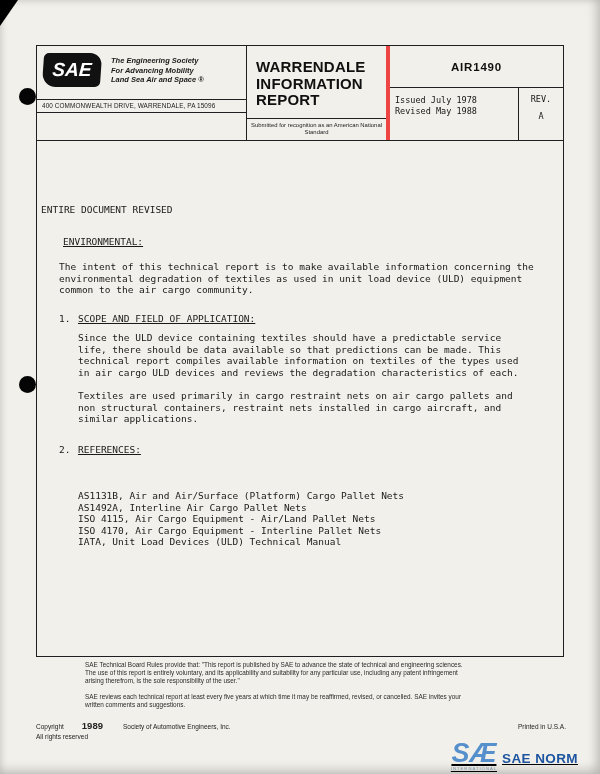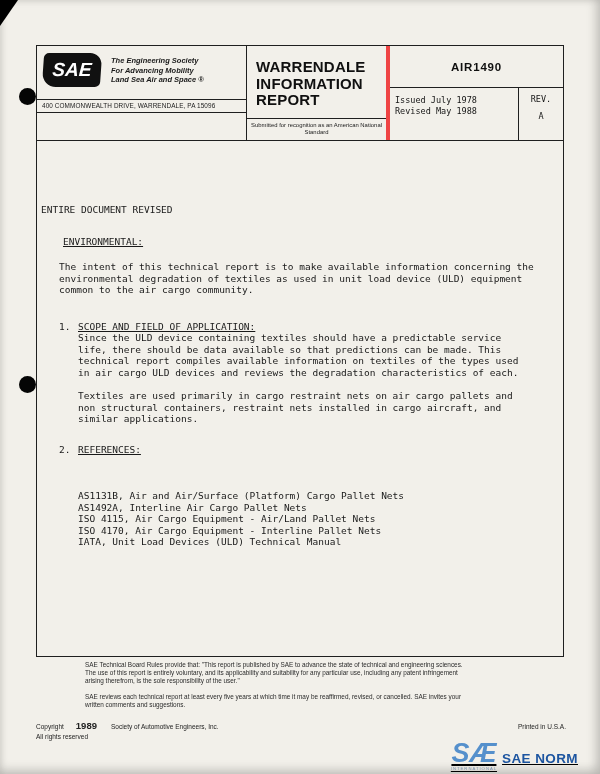--- a/index.html
+++ b/index.html
@@ -69,34 +69,34 @@
   .rev-value { margin-top:7px; }
 
   
   .doc-body { flex:1; position:relative; font-family:"DejaVu Sans Mono", monospace; font-size:9.5px; color:#191919; }
   .doc-title { position:absolute; top:38px; left:0; width:100%; text-align:center; letter-spacing:1.2px; }
   .revision-note { position:absolute; top:63px; left:4px; }
   .intro-heading { position:absolute; top:95px; left:26px; text-decoration:underline; }
   .para { white-space:pre-line; line-height:11.5px; }
   .intro-text { position:absolute; top:104px; left:22px; width:502px;margin-top:16px; }
   .sec-row { position:absolute; left:22px; }
-  .sec-row-1 { top:180px; }
+  .sec-row-1 { top:172px; }
   .sec-row-2 { top:303px; }
   .sec-num { display:inline-block; width:19px; }
   .sec-heading { text-decoration:underline; }
   .sec1-p1 { position:absolute; top:191px; left:41px; width:480px; }
   .sec1-p2 { position:absolute; top:249px; left:41px; width:480px; }
   .refs { position:absolute; top:322px; left:41px; width:480px;margin-top:27px; }
 
   
   .legal { position:absolute; left:85px; width:432px; font-size:6.4px; line-height:8.2px; color:#2b2b2b; white-space:pre-line; }
   .legal-1 { top:661px; }
   .legal-2 { top:693px; }
   .copyright-row { position:absolute; top:720px; left:36px; right:34px; display:flex; align-items:baseline; font-size:6.5px; color:#222; }
-  .copyright-year { font-size:9.5px; font-weight:bold; margin:0 12px; }
+  .copyright-year { font-size:9.5px; font-weight:bold; margin:0 18px; }
   .copyright-holder { margin-left:2px; }
   .flex-spacer { flex:1; }
   .rights { position:absolute; top:733px; left:36px; font-size:6.5px; color:#222; }
 
   
   .watermark { position:absolute; right:22px; bottom:3px; display:flex; align-items:flex-end;text-decoration:underline; }
   .wm-left { display:flex; flex-direction:column; align-items:center; }
   .wm-mark { font-style:italic; font-weight:bold; font-size:27px; line-height:24px; color:#5590cc;
     font-family:"Liberation Sans", sans-serif; }
   .wm-sub { font-size:4.2px; letter-spacing:1px; color:#7a90ac; margin-top:1px; }

